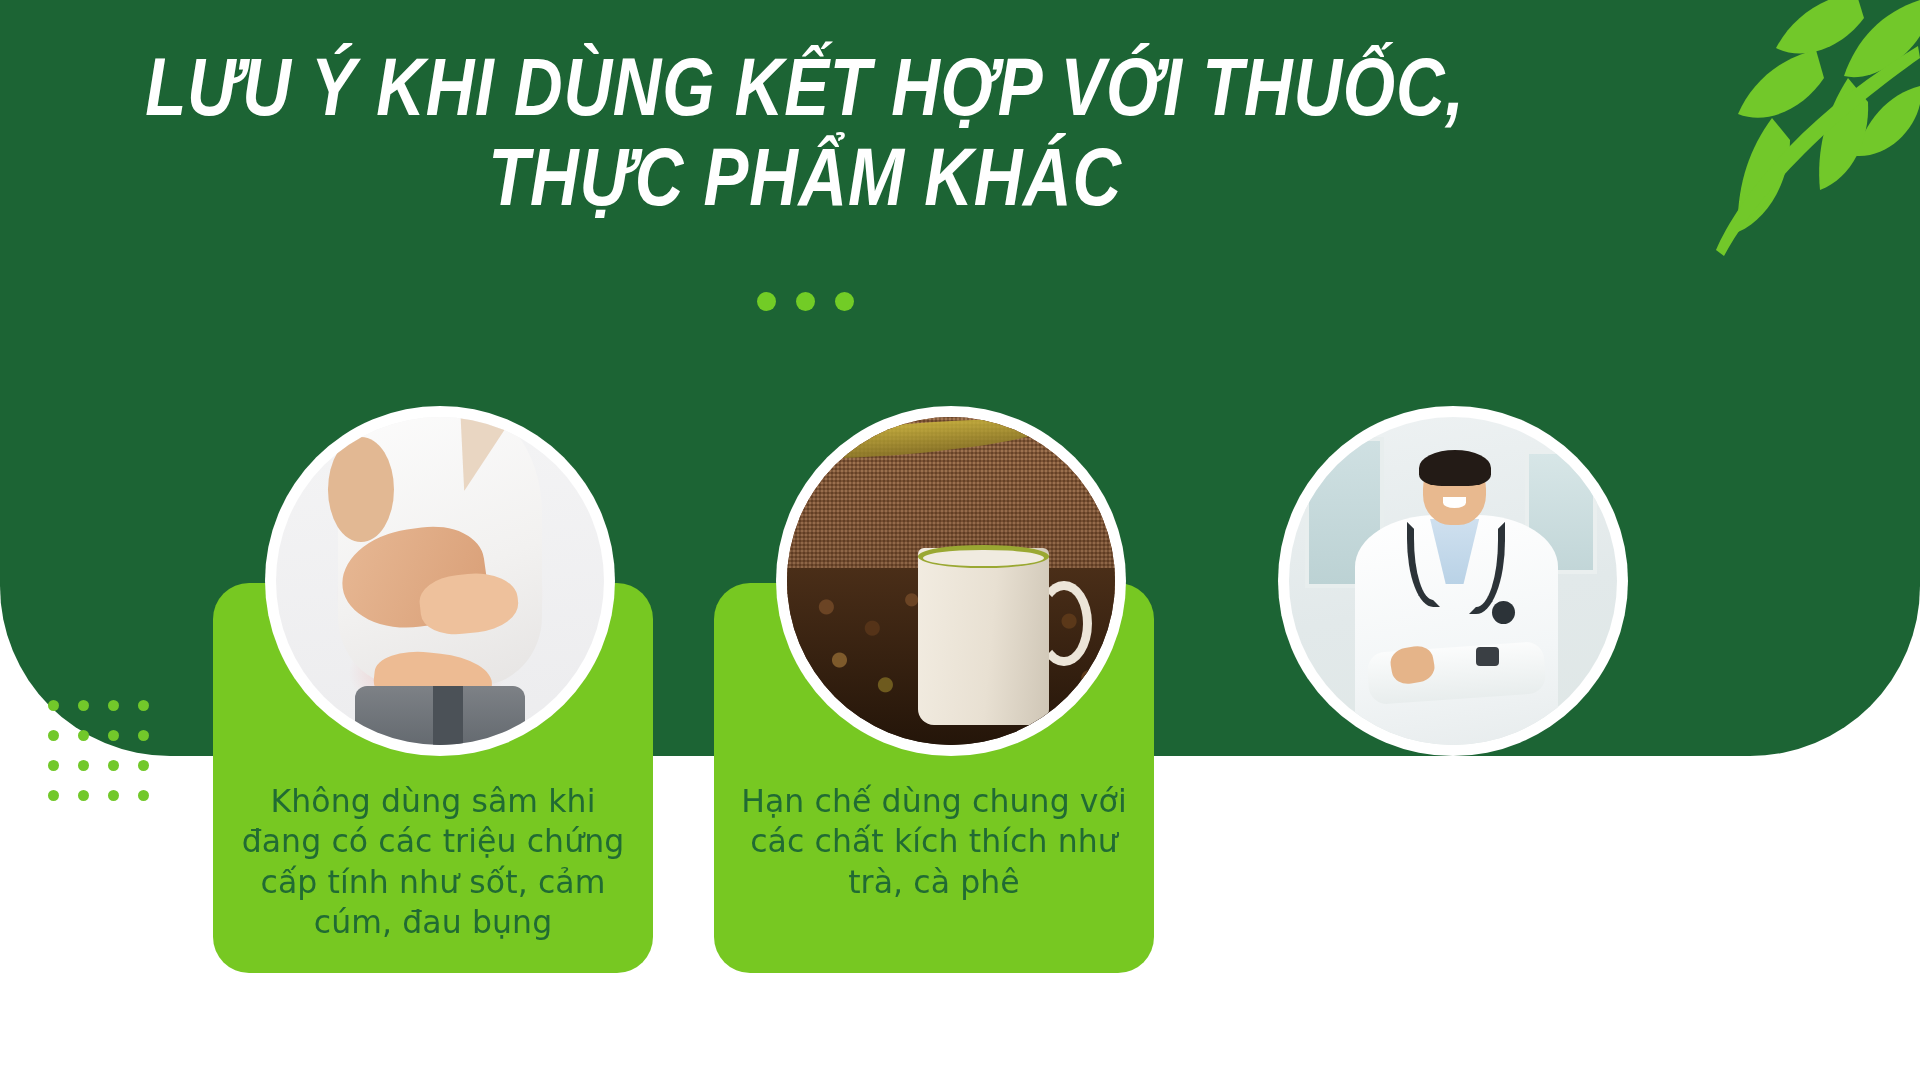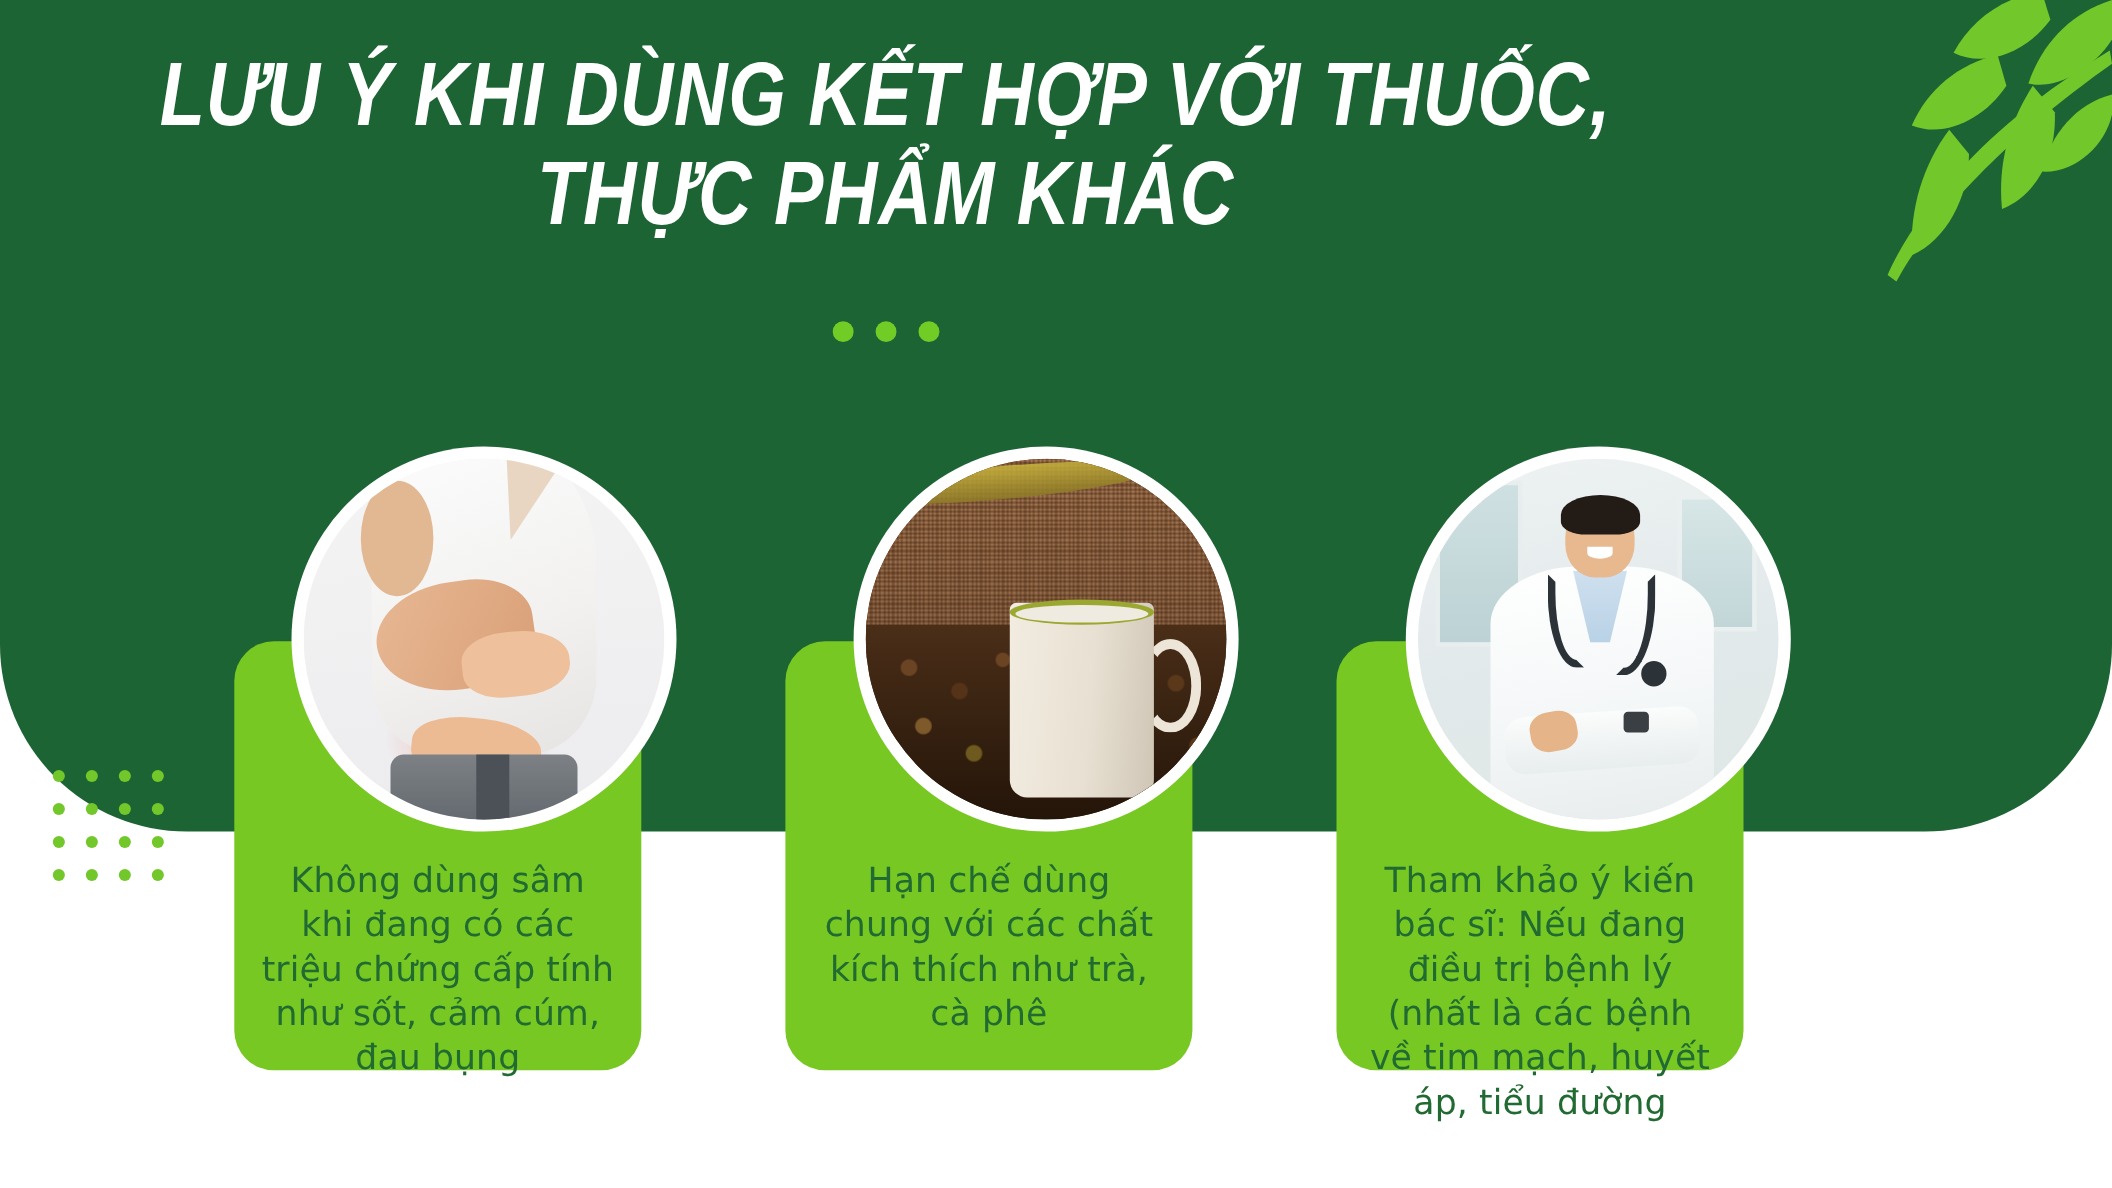--- a/index.html
+++ b/index.html
@@ -87,21 +87,21 @@
   
   #cards{
     position:absolute;
     left:0; top:0;
     width:1920px; height:1080px;
     z-index:6;
     pointer-events:none;
   }
   .card{
     position:absolute;
-    width:370px;
+    width:440px;
     height:390px;
     background:#77C822;
     border-radius:36px;
     pointer-events:auto;
   }
   #card-0{ left:213px; top:583px; }
   #card-1{ left:714px; top:583px; }
   #card-2{ left:1215px; top:583px; }
 
   .card-text{
@@ -399,23 +399,20 @@
 <div id="cards">
 
   <div class="card" id="card-0">
     <div class="card-text">Không dùng sâm khi đang có các triệu chứng cấp tính như sốt, cảm cúm, đau bụng</div>
   </div>
 
   <div class="card" id="card-1">
     <div class="card-text">Hạn chế dùng chung với các chất kích thích như trà, cà phê</div>
   </div>
 
-  <div class="card" id="card-2">
-    <div class="card-text">Tham khảo ý kiến bác sĩ: Nếu đang điều trị bệnh lý (nhất là các bệnh về tim mạch, huyết áp, tiểu đường</div>
-  </div>
 
   <div class="photo-circle" id="photo-0">
     <div class="photo-inner">
       <div class="img-stomach">
         <div class="st-torso"></div>
         <div class="st-shoulder"></div>
         <div class="st-vneck"></div>
         <div class="st-arm"></div>
         <div class="st-hand1"></div>
         <div class="st-hand2"></div>

